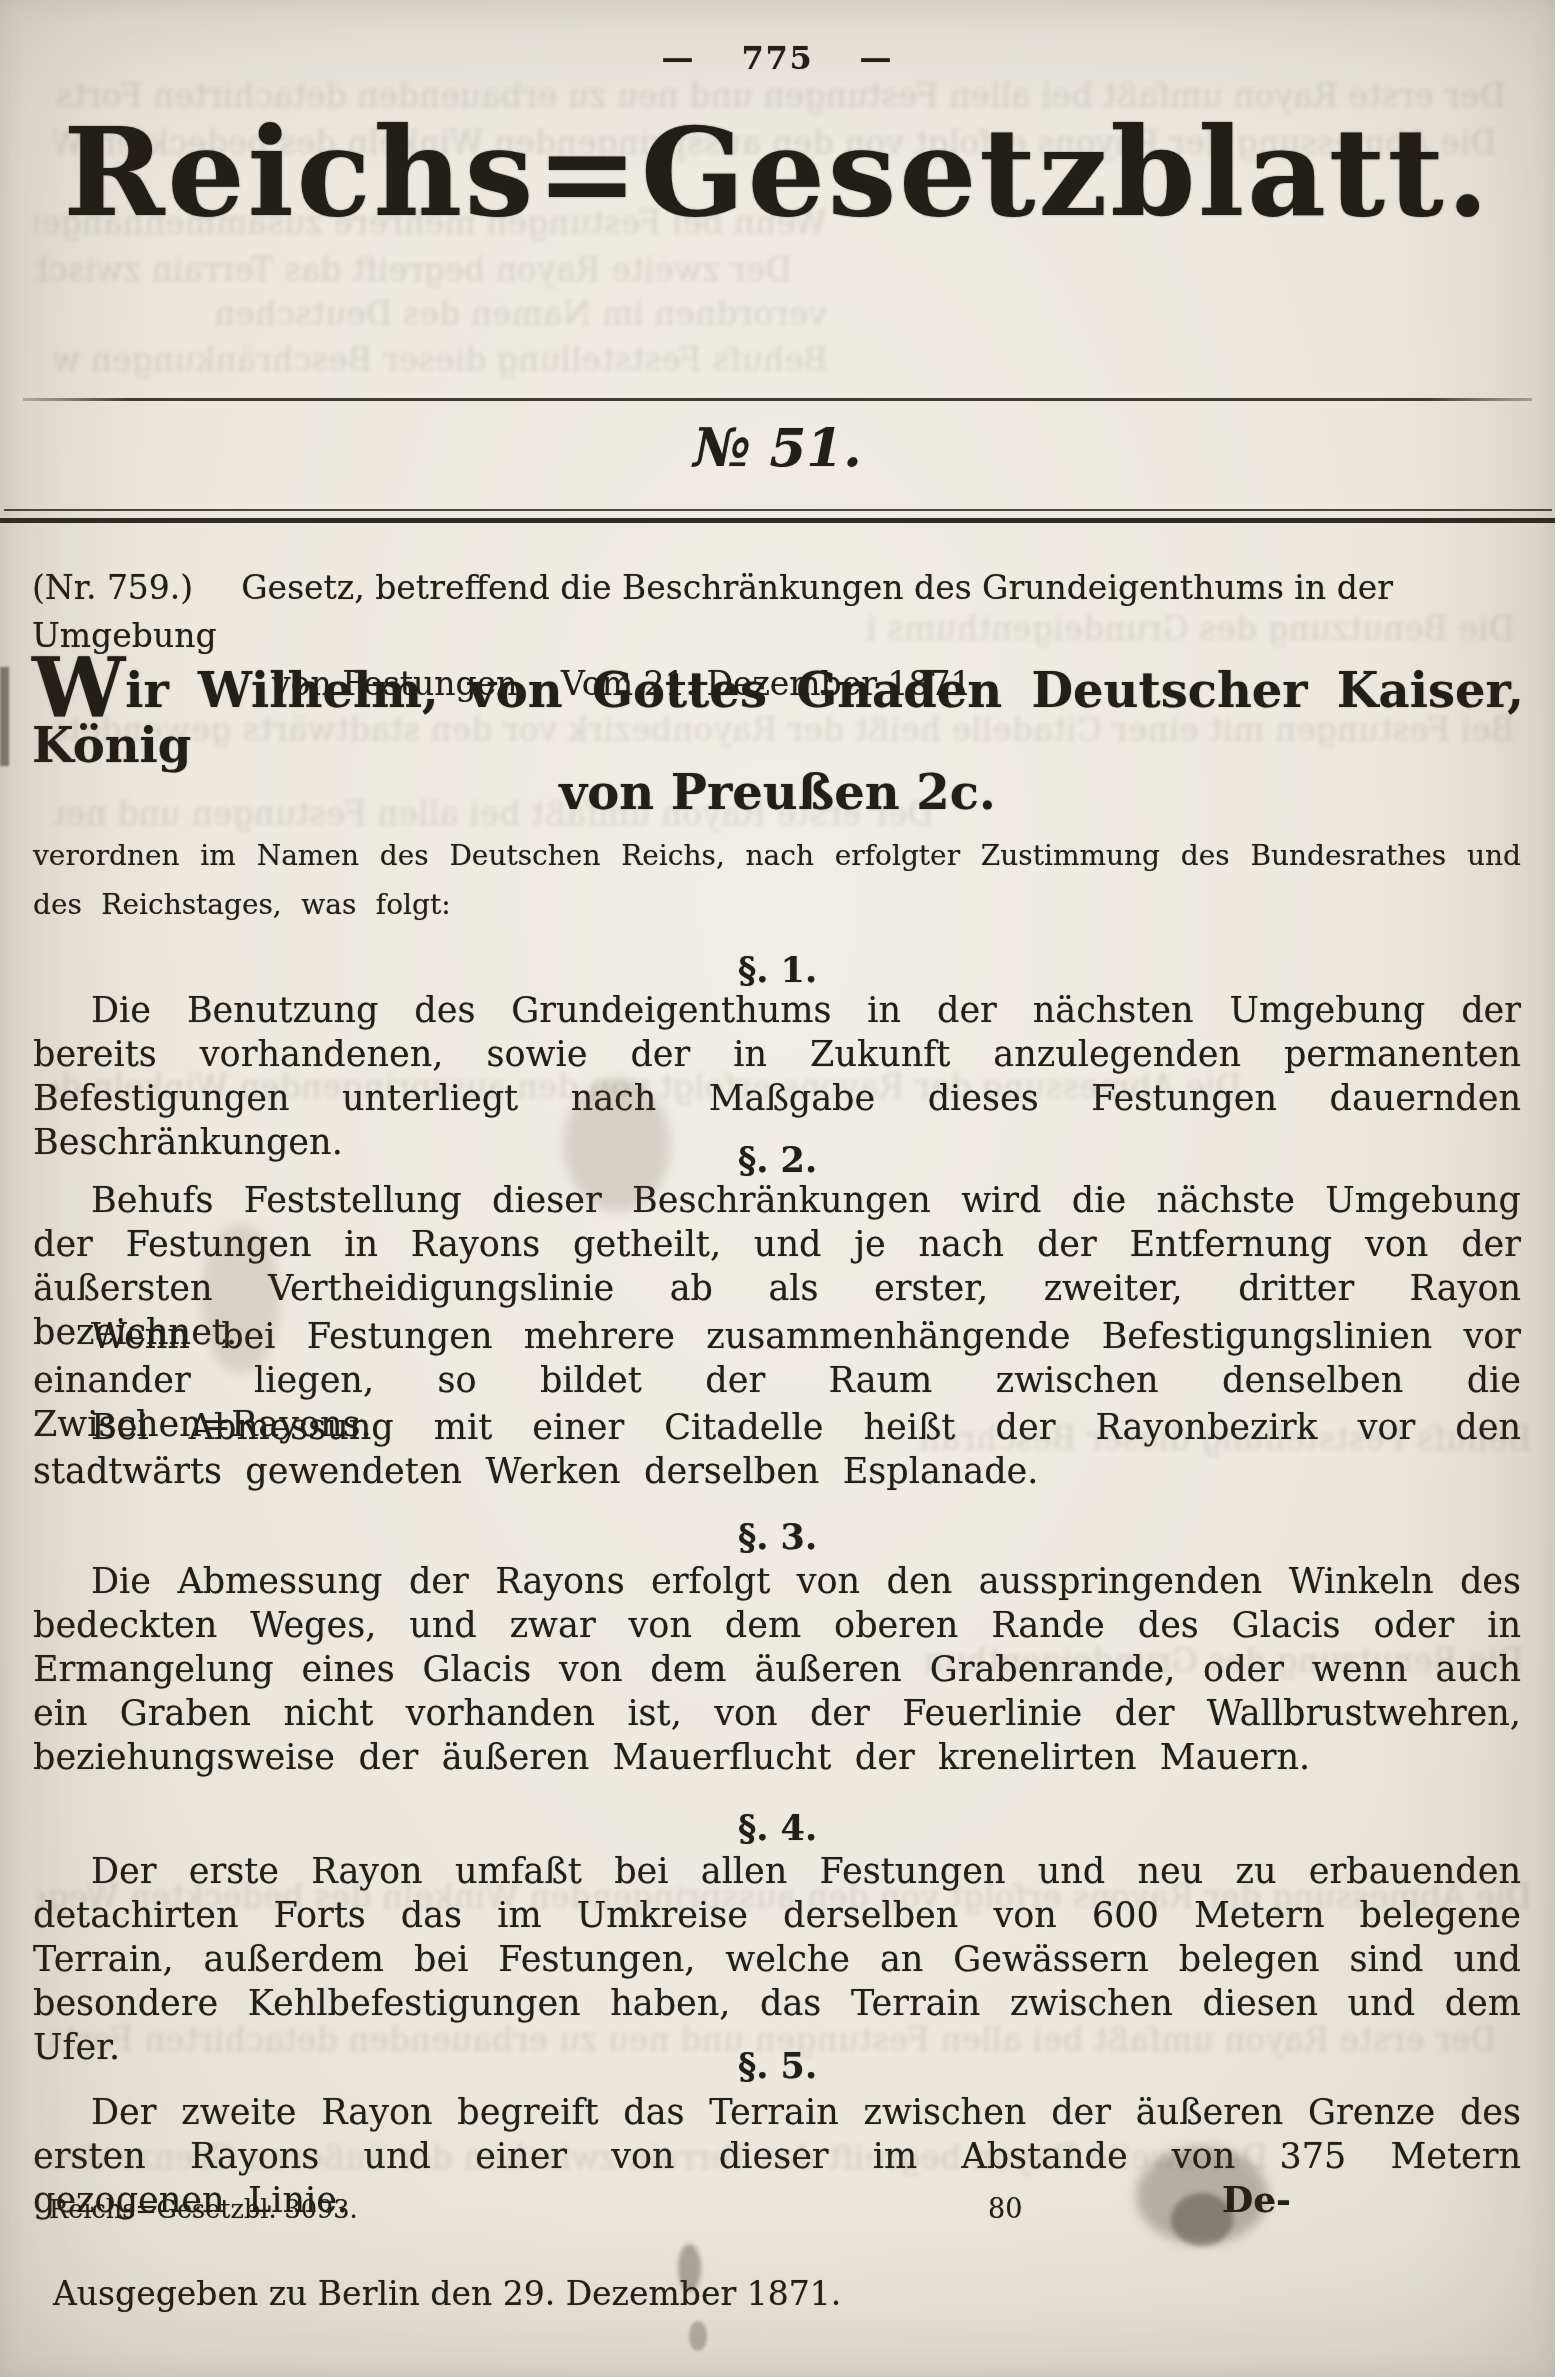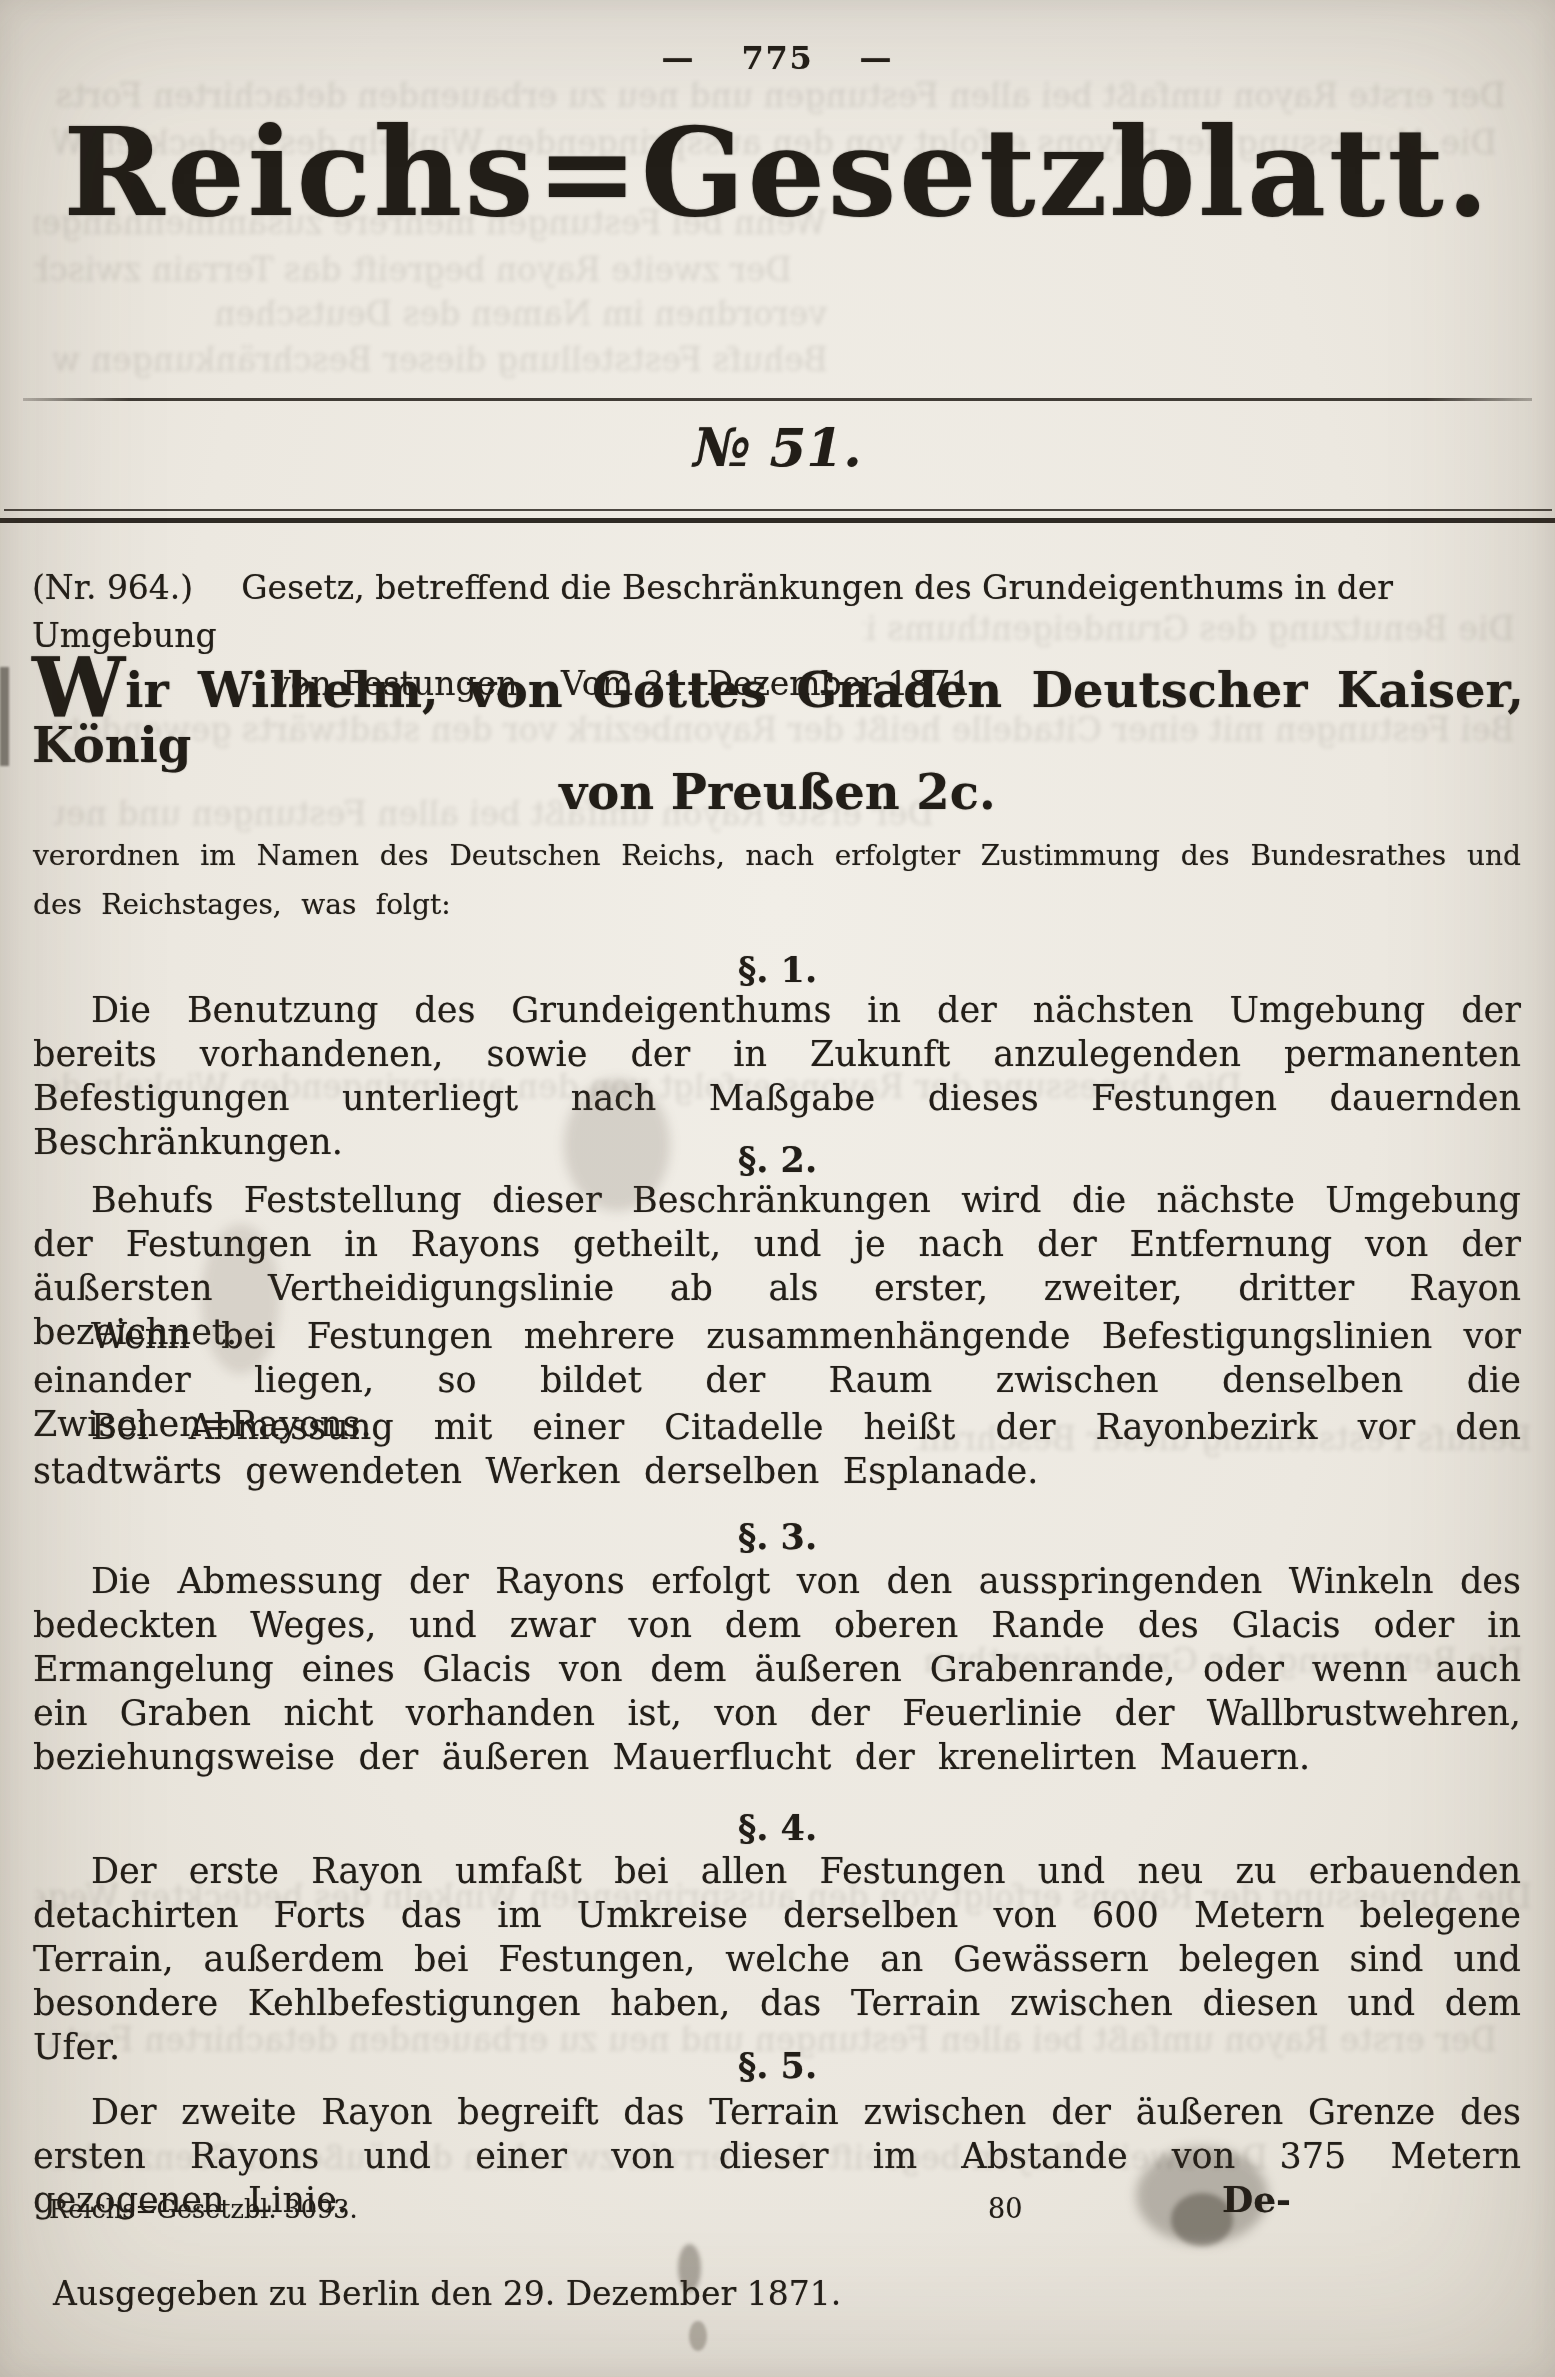--- a/index.html
+++ b/index.html
@@ -144,21 +144,21 @@
 
   <div class="abs issue ink">№ 51.</div>
 
   <div class="abs ruledouble">
     <div class="thin"></div>
     <div class="thick"></div>
   </div>
 
   <div class="abs law-heading ink">
     <div class="lh-line1">
-      <span class="lh-num">(Nr. 964.)</span><span>Gesetz, betreffend die Beschränkungen des Grundeigenthums in der Umgebung</span>
+      <span class="lh-num">(Nr. 759.)</span><span>Gesetz, betreffend die Beschränkungen des Grundeigenthums in der Umgebung</span>
     </div>
     <div class="lh-line2">von Festungen. Vom 21. Dezember 1871.</div>
   </div>
 
   <div class="abs preamble1">
     <span class="initial">W</span><span>ir Wilhelm, von Gottes Gnaden Deutscher Kaiser, König</span>
   </div>
   <div class="abs preamble2">von Preußen 2c.</div>
 
   <div class="abs enactment ink">verordnen im Namen des Deutschen Reichs, nach erfolgter Zustimmung des Bundesrathes und des Reichstages, was folgt:</div>

